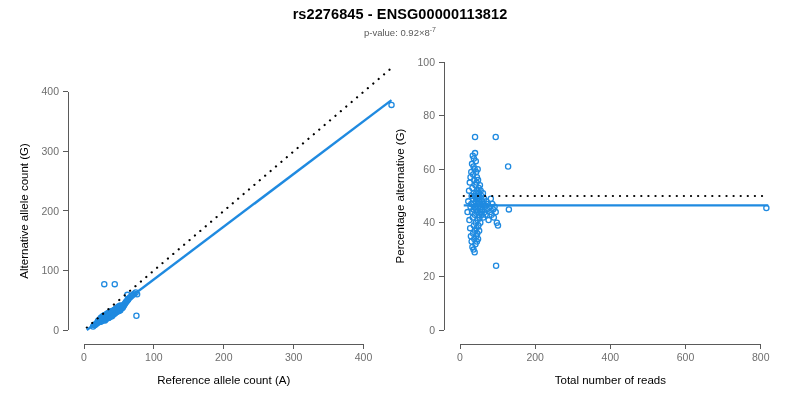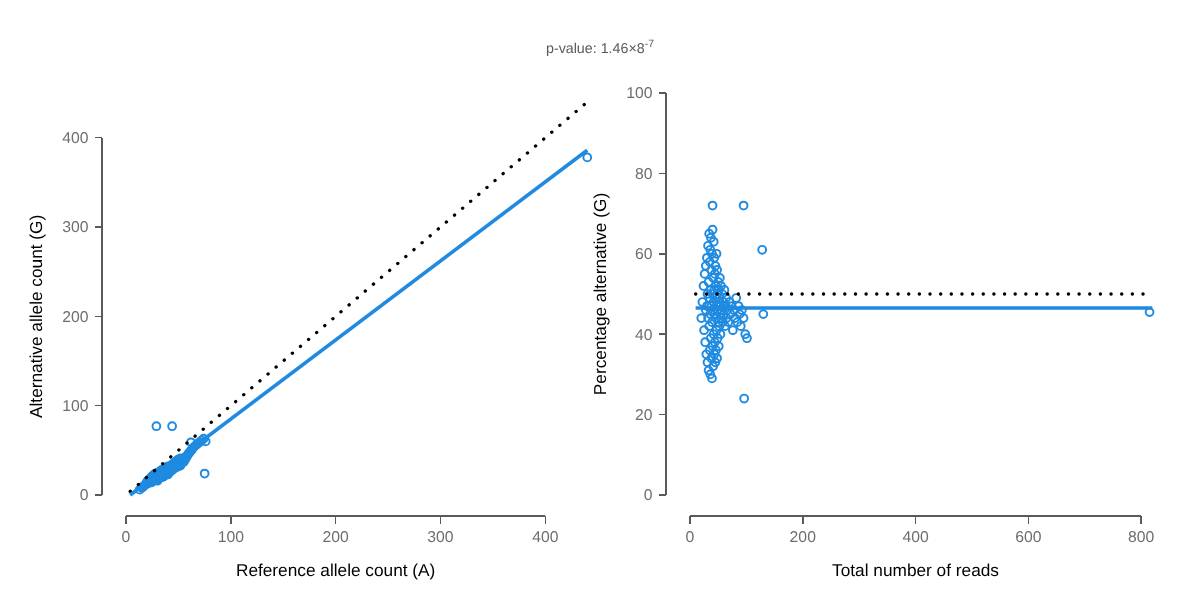--- a/index.html
+++ b/index.html
@@ -58,23 +58,24 @@
     stroke: #5a5a5a;
     stroke-width: 1;
     shape-rendering: crispEdges;
   }
 </style>
 </head>
 <body>
 
 <div id="figure">
 
+  <div class="fig-title">rs2276845 - ENSG00000113812</div>
 
   <div class="fig-subtitle">
-    <span>p-value: 1.46</span><span>×8</span><span class="sup">-7</span>
+    <span>p-value: 0.92</span><span>×8</span><span class="sup">-7</span>
   </div>
 
   <svg id="plot-surface" width="800" height="400">
     <g id="panel-left">
         <line x1="68" y1="330" x2="68" y2="91.81818181818181" class="axis-line"></line>
         <line x1="68" y1="330" x2="63" y2="330" class="axis-line"></line>
         <text x="59" y="333.6" class="tick-label" text-anchor="end">0</text>
         <line x1="68" y1="270.45454545454544" x2="63" y2="270.45454545454544" class="axis-line"></line>
         <text x="59" y="274.05454545454546" class="tick-label" text-anchor="end">100</text>
         <line x1="68" y1="210.9090909090909" x2="63" y2="210.9090909090909" class="axis-line"></line>

